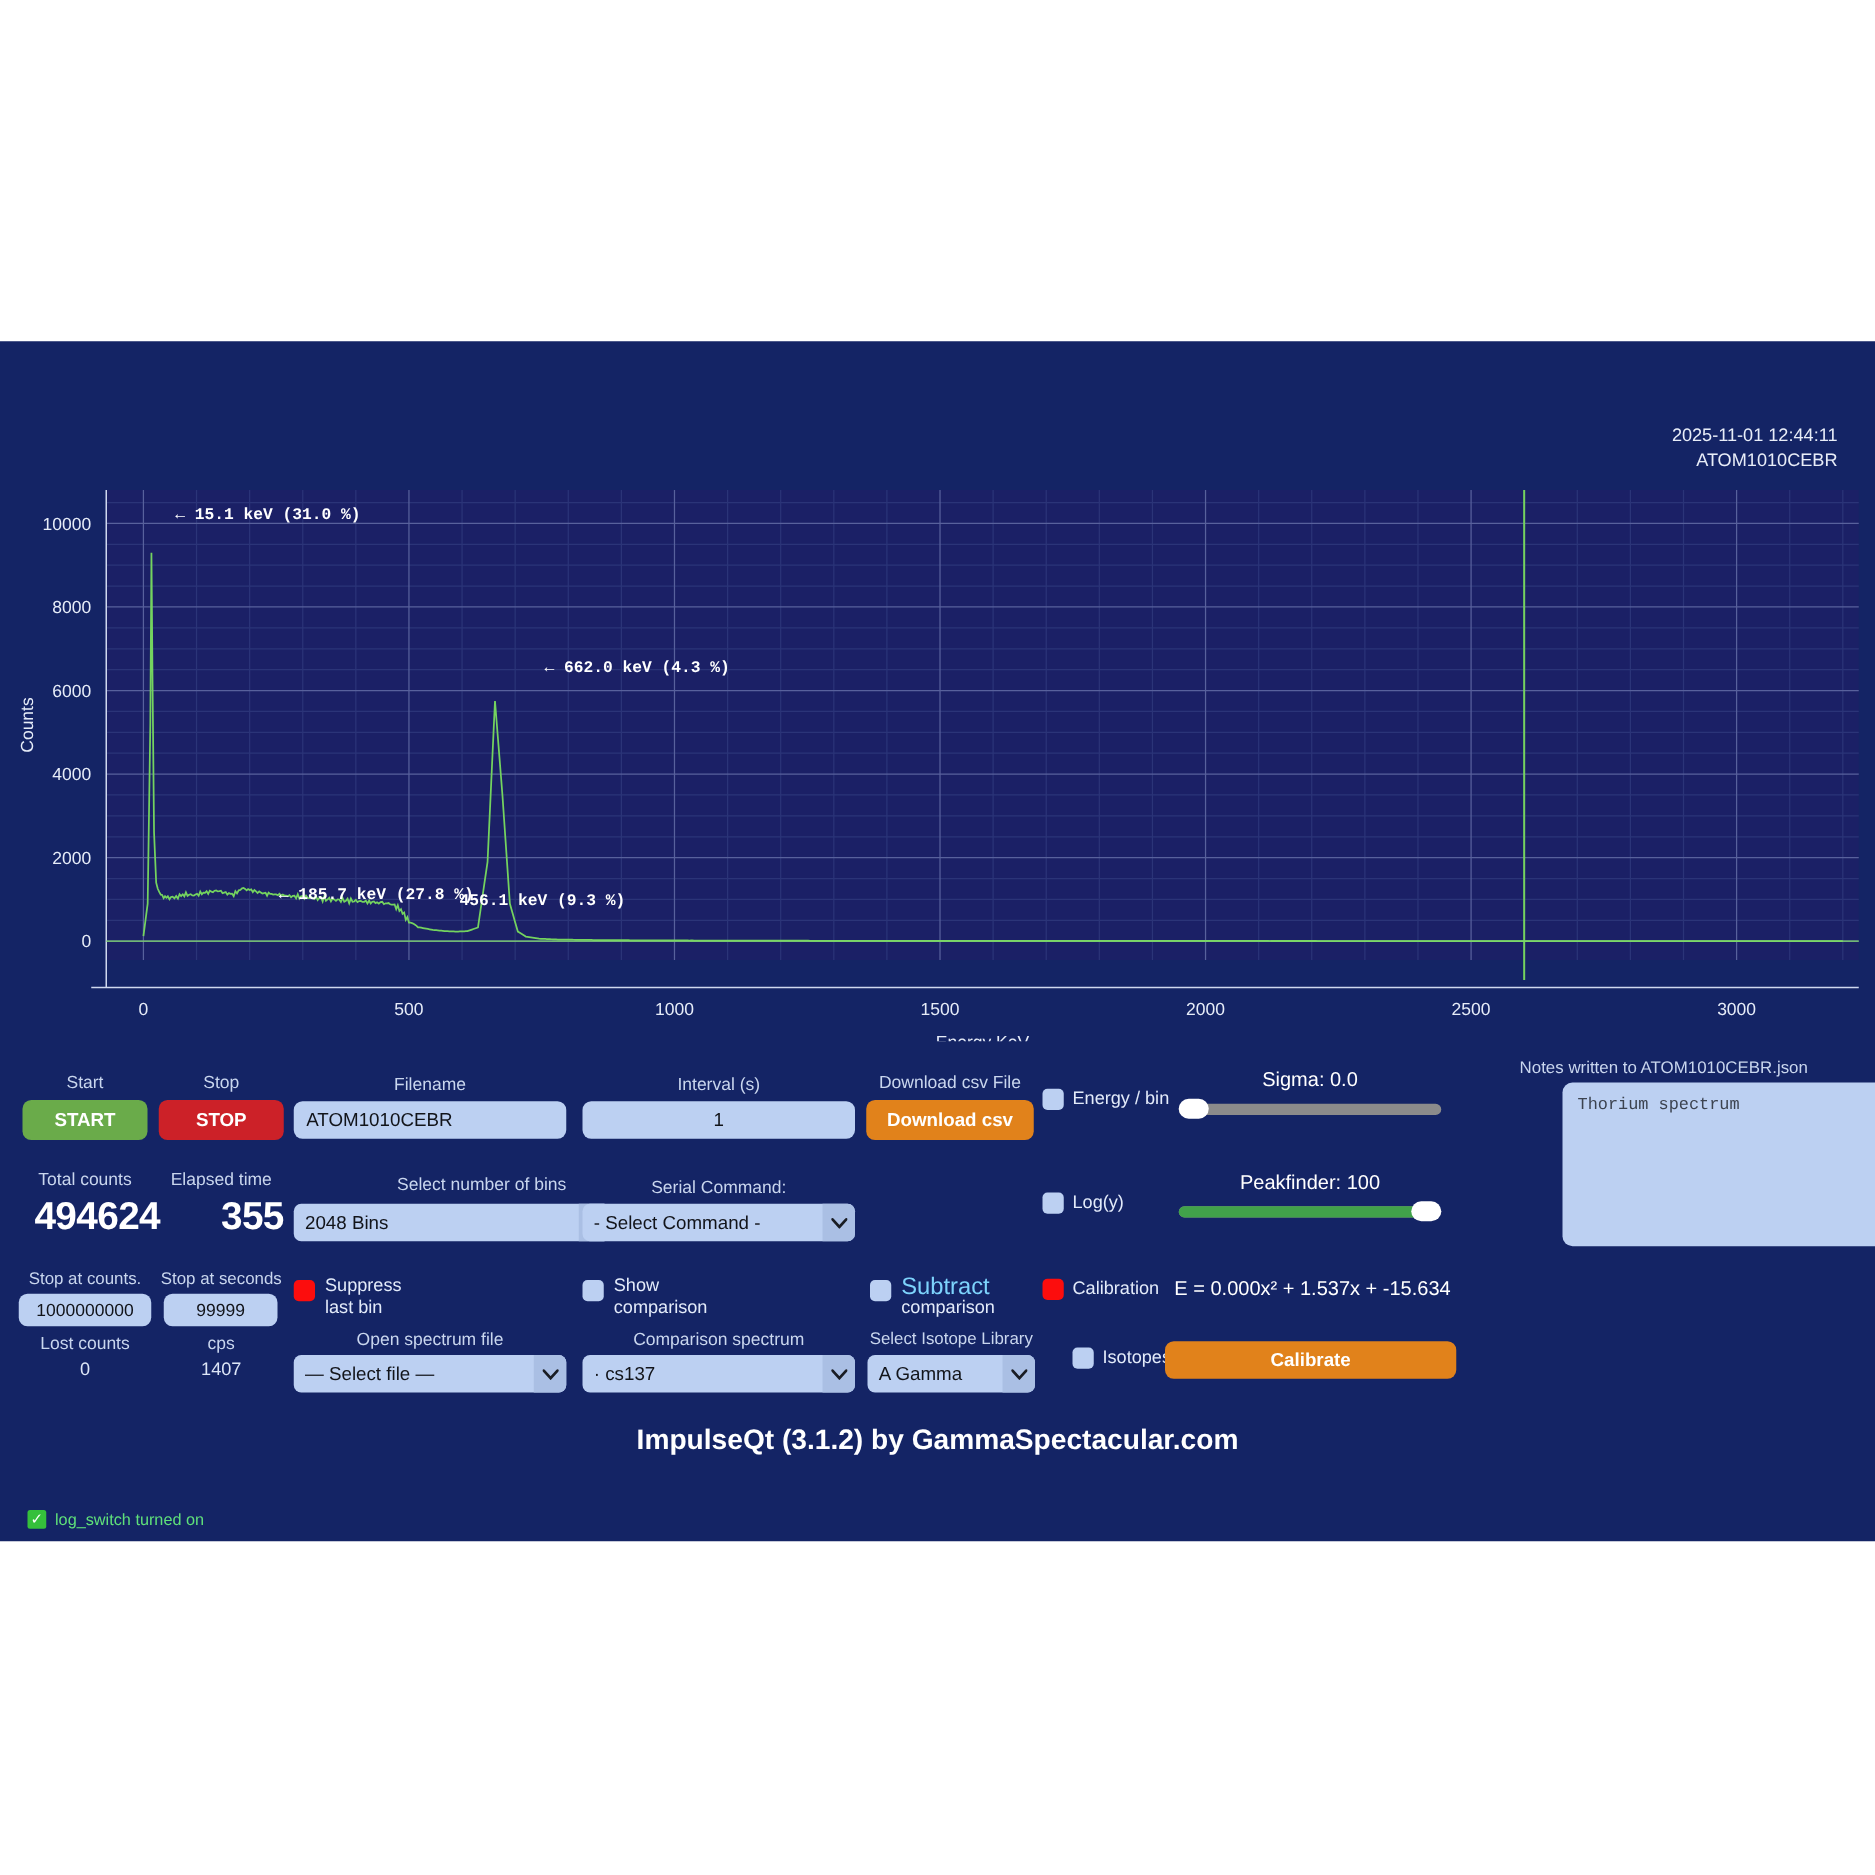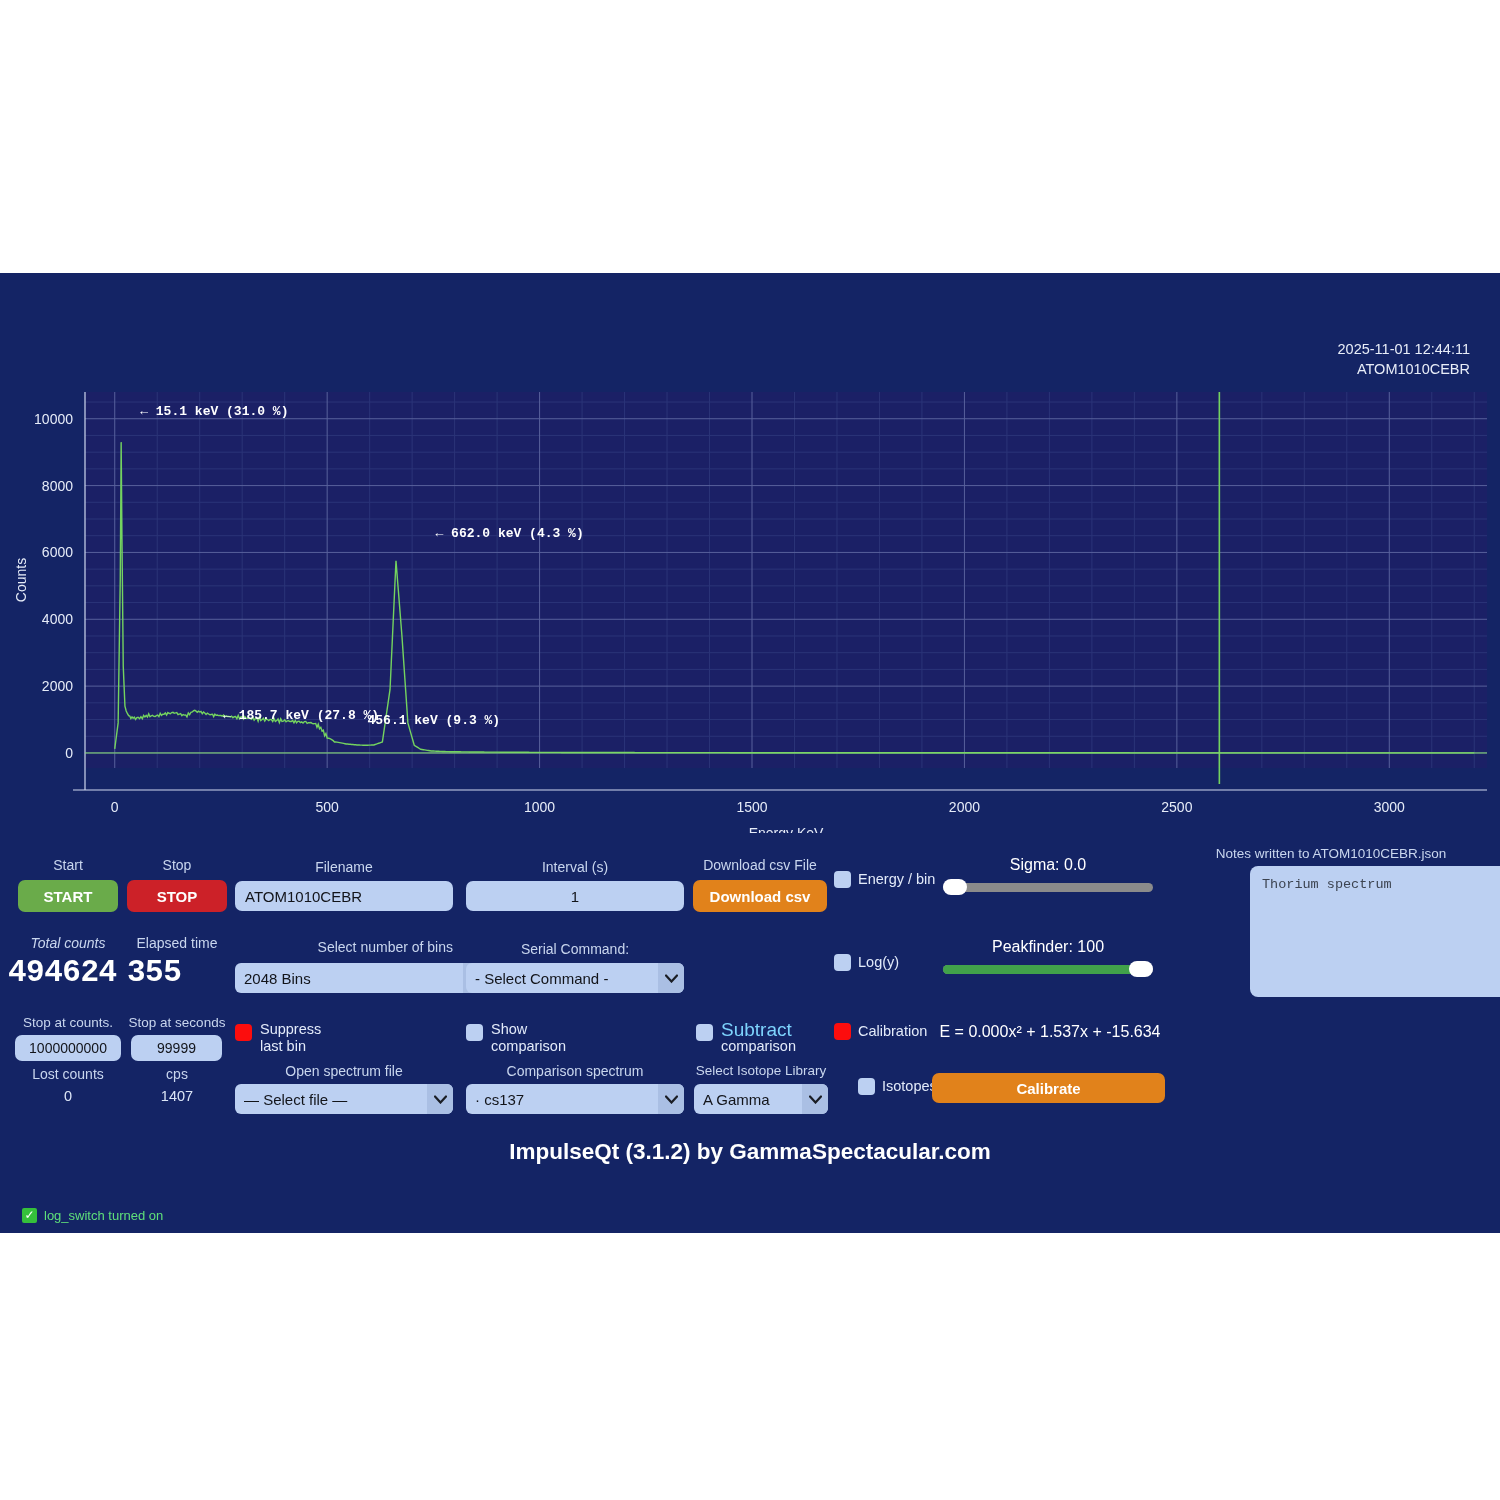--- a/index.html
+++ b/index.html
@@ -40,22 +40,22 @@
   .chartwrap { position: absolute; left: 0; top: 105px; width: 1500px; height: 455px; }
   .chart-svg { display: block; }
   
   .controls { position: absolute; left: 0; top: 578px; width: 1500px; height: 270px; }
   .lbl {
     color: #c9d6ee; font-size: 14px; text-align: center;
     line-height: 16px;
   }
   .lbl.small { font-size: 13.5px; }
   .val-big {
-    color: #ffffff; font-size: 31px; font-weight: bold; text-align: left;
-    line-height: 36px; letter-spacing: -0.5px; font-family: Liberation Mono, monospace;
+    color: #ffffff; font-size: 31px; font-weight: bold; text-align: right;
+    line-height: 36px; letter-spacing: -0.5px;
   }
   .val-sm { color: #dde6f7; font-size: 14.5px; text-align: center; line-height: 18px; }
   .btn {
     border: none; border-radius: 7px; color: #fff;
     font-size: 15px; font-weight: bold; text-align: center;
     cursor: pointer; font-family: "Liberation Sans", sans-serif;
     display: flex; align-items: center; justify-content: center;
   }
   .btn-start { background: #6aab4a; }
   .btn-stop  { background: #cc2128; }
@@ -234,21 +234,21 @@
 
     <div class="lbl" style="position:absolute;left:943px;top:6px;width:210px;font-size:16px;color:#ffffff;">Sigma: 0.0</div>
     <div class="slider" style="position:absolute;left:943px;top:28px;width:210px;">
       <div class="track grey"></div>
       <div class="knob" style="left:0px;"></div>
     </div>
 
     <div class="lbl small" style="position:absolute;left:1190px;top:-5px;width:282px;">Notes written to ATOM1010CEBR.json</div>
     <textarea class="notes" style="position: absolute; left: 1250px; top: 15px; width: 282px; height: 131px;">Thorium spectrum</textarea>
 
-    <div class="lbl" style="position:absolute;left:18px;top:84px;width:100px;font-style:italic;">Total counts</div>
+    <div class="lbl" style="position:absolute;left:18px;top:84px;width:100px;">Total counts</div>
     <div class="val-big" style="position:absolute;left:8px;top:104px;width:120px;">494624</div>
 
     <div class="lbl" style="position:absolute;left:127px;top:84px;width:100px;">Elapsed time</div>
     <div class="val-big" style="position:absolute;left:127px;top:104px;width:100px;">355</div>
 
     <div class="lbl" style="position:absolute;left:235px;top:88px;width:218px;text-align:right;">Select number of bins</div>
     <div class="selbox" style="position:absolute;left:235px;top:112px;width:254px;height:30px;">
       <span>2048 Bins</span>
       <span class="chev">
         <svg width="13" height="9" viewBox="0 0 13 9">

